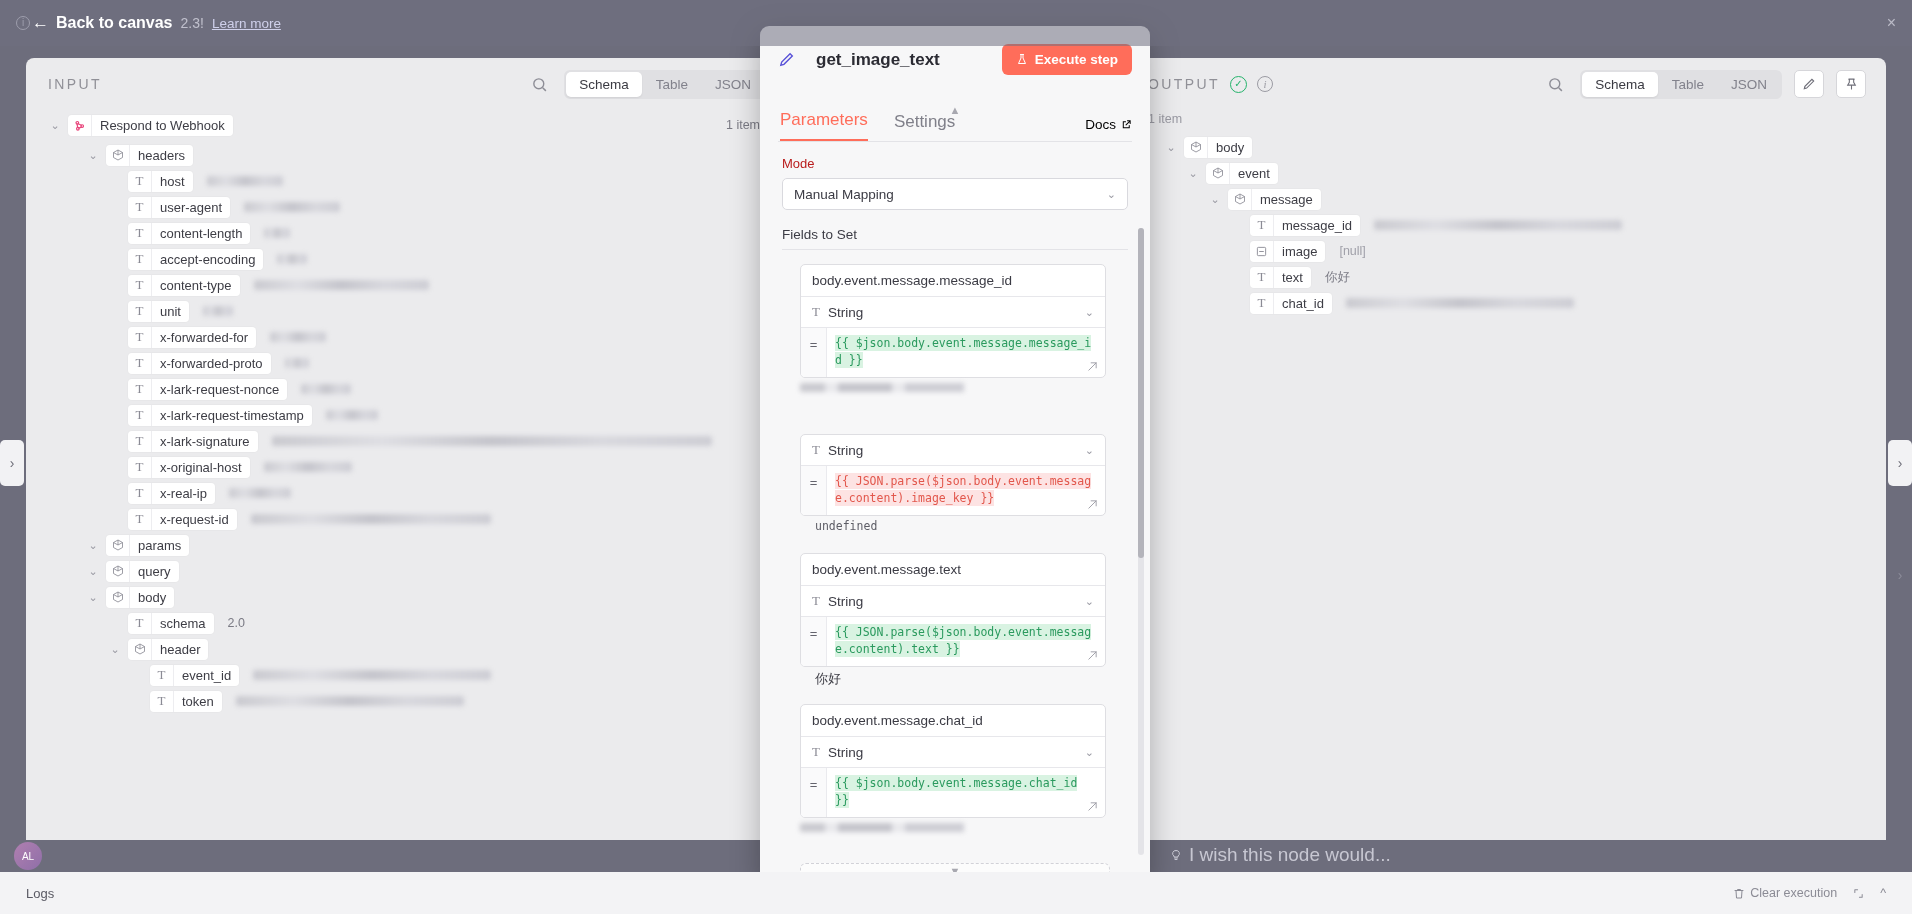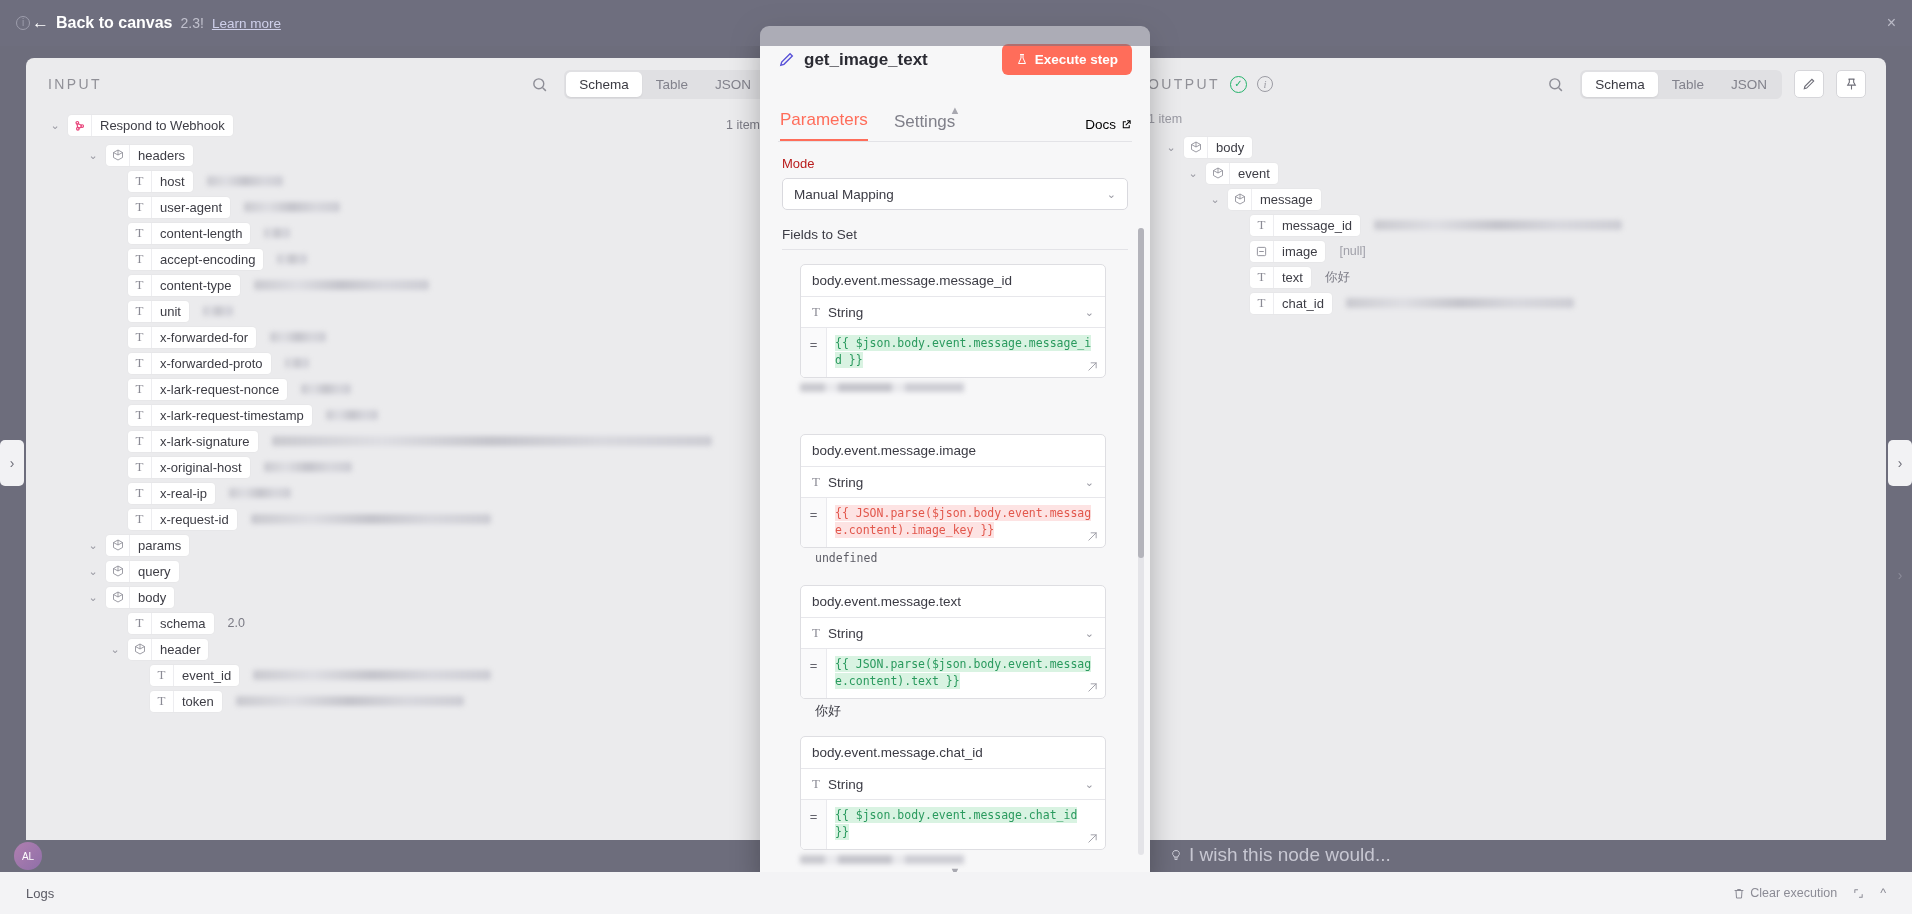--- a/index.html
+++ b/index.html
@@ -135,21 +135,21 @@
   .vscroll .thumb { position: absolute; top: 0; width: 6px; border-radius: 3px; background: #b6b6bd; }
 
   
   .modal {
     position: absolute; top: 26px; left: 760px; width: 390px; height: 857px;
     background: #f7f7f8; border-radius: 9px;
     box-shadow: 0 8px 30px rgba(0,0,0,.28);
     z-index: 30; display: flex; flex-direction: column; overflow: hidden;
   }
   .modal-head { padding: 18px 18px 0 18px; }
-  .modal-title-row { display: flex; align-items: center; gap: 9px; }
+  .modal-title-row { display: flex; align-items: center; gap: 21px; }
   .pencil { color: #5a53d8; flex: none; }
   .node-title { font-size: 17px; font-weight: 700; color: #2b2b33; }
   .exec-btn {
     margin-left: auto; background: #ff6d5a; color: #fff; border: none;
     border-radius: 6px; padding: 8px 14px; font-size: 13.5px; font-weight: 700;
     display: flex; align-items: center; gap: 7px; font-family: inherit;
   }
   .modal-tabs {
     display: flex; align-items: flex-end; gap: 26px; margin-top: 14px;
     border-bottom: 1px solid #e3e3e7; padding-left: 2px;
@@ -706,21 +706,20 @@
             </div>
             <div class="fc-expr">
               <div class="eq">=</div>
               <div class="expr-text"><span class="hl">{{ $json.body.event.message.message_id }}</span><span class="expand-btn">
                   <svg width="11" height="11" viewBox="0 0 24 24" fill="none" stroke="currentColor" stroke-width="2" stroke-linecap="round">
                     <path d="M9 4 H20 V15 M20 4 L4 20"></path>
                   </svg>
                 </span></div>
             </div>
           </div><div class="fc-result blurred" style="width: 210px;">██ █ █████ █ ███ ████ ████ ███</div><div class="field-gap"></div><div class="field-card">
-            <div class="fc-name">body.event.message.image</div>
             <div class="fc-type">
               <span style="font-family:'Liberation Serif',serif;color:#8b8b95;font-size:13px">T</span>
               <span>String</span>
               <span class="chev">⌄</span>
             </div>
             <div class="fc-expr">
               <div class="eq">=</div>
               <div class="expr-text"><span class="hl-err">{{ JSON.parse($json.body.event.message.content).image_key }}</span><span class="expand-btn">
                   <svg width="11" height="11" viewBox="0 0 24 24" fill="none" stroke="currentColor" stroke-width="2" stroke-linecap="round">
                     <path d="M9 4 H20 V15 M20 4 L4 20"></path>

